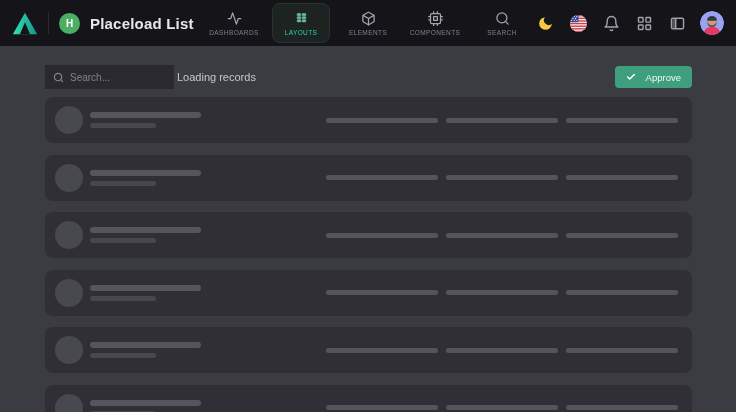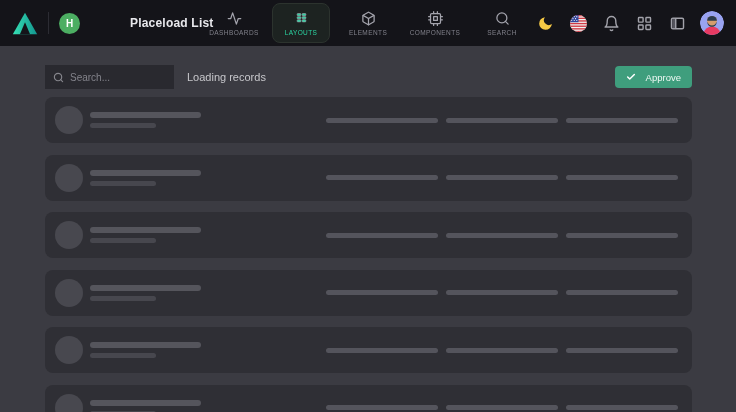--- a/index.html
+++ b/index.html
@@ -15,21 +15,21 @@
     display:flex; align-items:center; padding:0 12px;
   }
   .brand { display:flex; align-items:center; gap:10px; }
   .logo { width:26px; height:23px; display:block; cursor:pointer; }
   .brand-divider { width:1px; height:22px; background:#2c2c33; }
   .app-badge {
     width:21px; height:21px; border-radius:50%; background:#4cae62;
     color:#fff; font-size:10px; font-weight:bold;
     display:flex; align-items:center; justify-content:center;
   }
-  .app-title { color:#e8e8ec; font-size:12px; font-weight:700; letter-spacing:.2px;margin-left:40px; }
+  .app-title { color:#e8e8ec; font-size:15px; font-weight:700; letter-spacing:.2px; }
   
   .main-nav {
     position:absolute; left:50%; top:0; transform:translateX(-50%);
     height:46px; display:flex; align-items:center; gap:9px;
   }
   .nav-item {
     width:58px; height:40px; display:flex; flex-direction:column;
     align-items:center; justify-content:center; gap:3px;
     border-radius:8px; border:1px solid transparent; cursor:pointer;
   }
@@ -53,21 +53,21 @@
   .search-box {
     width:129px; height:24px; background:#29292f; border-radius:0;
     display:flex; align-items:center; padding:0 8px; gap:6px;
   }
   .search-box svg { width:11px; height:11px; stroke:#85858c; flex:none; }
   .search-box input {
     background:transparent; border:none; outline:none; width:100%;
     color:#b9b9bf; font-size:10px; font-family:inherit;
   }
   .search-box input::placeholder { color:#83838b; }
-  .loading-text { margin-left:13px; color:#c7c7cb; font-size:11px; }
+  .loading-text { margin-left:3px; color:#c7c7cb; font-size:11px; }
   .approve-btn {
     margin-left:auto; height:22px; padding:0 11px; border:none; cursor:pointer;
     border-radius:4px; background:#3f9e7d; color:#f0faf5; font-size:9.5px;
     display:flex; align-items:center; gap:10px; font-family:inherit;
   }
   .approve-btn svg { width:10px; height:10px; stroke:#fff; }
   
   .list { margin-top:8px; }
   .row {
     height:46px; background:#2f2f35; border-radius:8px; margin-bottom:11.5px;

